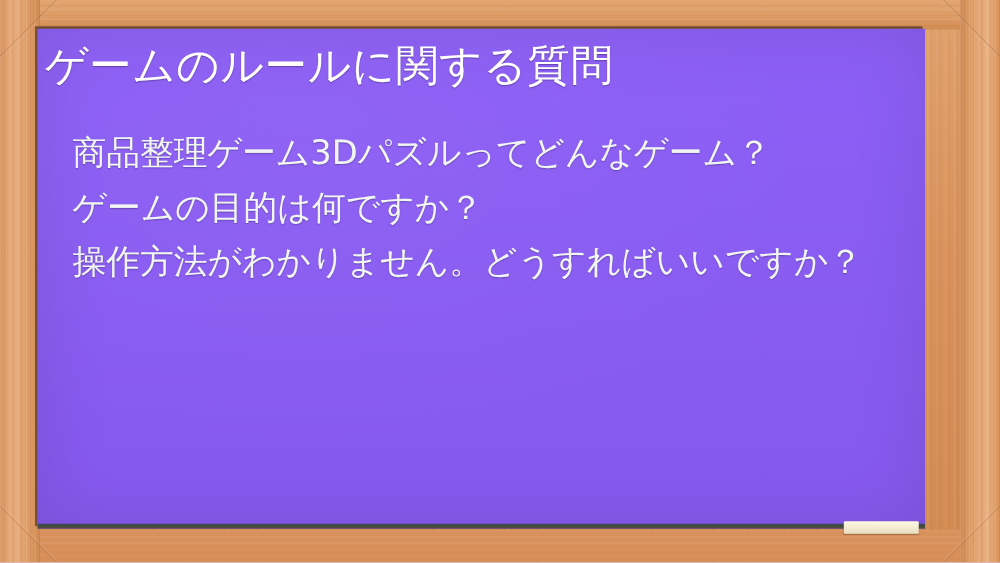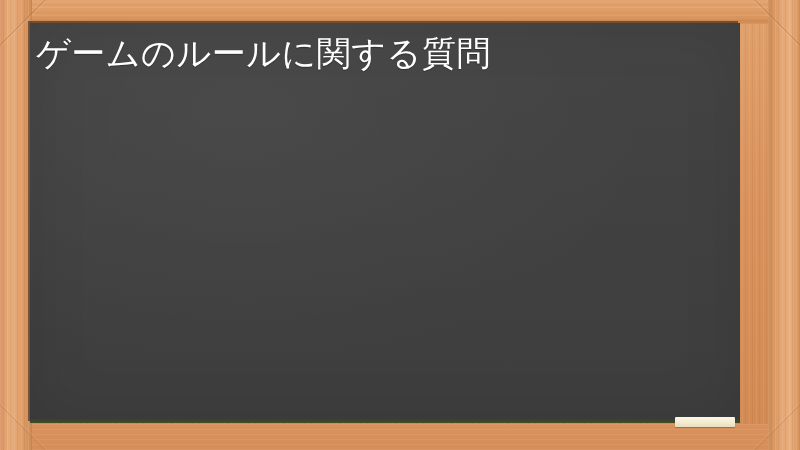--- a/index.html
+++ b/index.html
@@ -119,21 +119,21 @@
   .mitre-bl { left: 0; bottom: 0; background: linear-gradient(45deg, rgba(255,255,255,0.00) 48%, rgba(150,85,35,0.22) 49%, rgba(255,255,255,0.08) 51%, rgba(255,255,255,0.00) 53%); }
   .mitre-br { right: 0; bottom: 0; background: linear-gradient(315deg, rgba(255,255,255,0.00) 48%, rgba(150,85,35,0.22) 49%, rgba(255,255,255,0.08) 51%, rgba(255,255,255,0.00) 53%); }
 
   
   .board {
     position: absolute;
     left: 30px;
     top: 23px;
     width: 710px;
     height: 400px;
-    background: #404040;
+    background: #8b5cf6;
     box-shadow:
       -2px -2px 0 0 rgba(0,0,0,0.45),
       inset 0 0 60px rgba(0,0,0,0.10);
     overflow: hidden;
   }
   .board-sheen {
     position: absolute;
     inset: 0;
     background:
       radial-gradient(ellipse at 30% 25%, rgba(255,255,255,0.035) 0%, rgba(255,255,255,0.0) 60%),
@@ -205,19 +205,24 @@
   <div class="mitre mitre-tl"></div>
   <div class="mitre mitre-tr"></div>
   <div class="mitre mitre-bl"></div>
   <div class="mitre mitre-br"></div>
 
   <div class="board">
     <div class="board-sheen"></div>
 
     <div class="board-title">ゲームのルールに関する質問</div>
 
+    <ul class="question-list">
+      <li class="question-item">商品整理ゲーム3Dパズルってどんなゲーム？</li>
+      <li class="question-item">ゲームの目的は何ですか？</li>
+      <li class="question-item">操作方法がわかりません。どうすればいいですか？</li>
+    </ul>
 
     <div class="board-bottom-edge"></div>
   </div>
 
   <div class="chalk-stick"></div>
 
 </div>
 
 </body></html>

